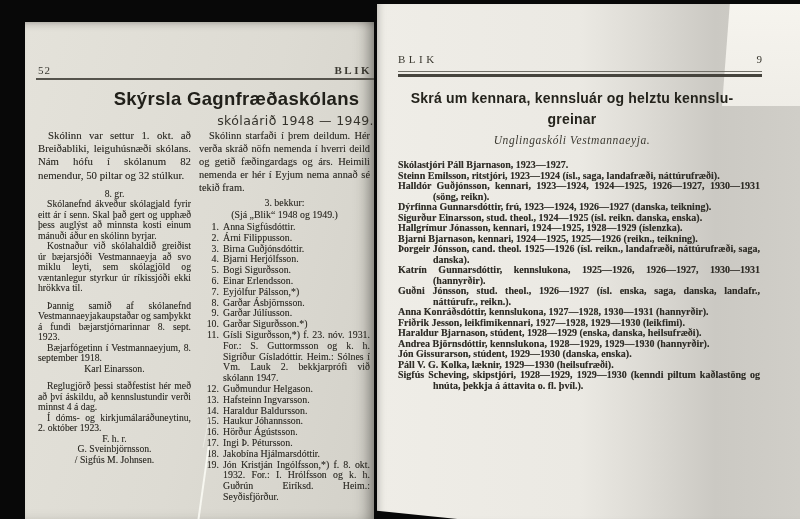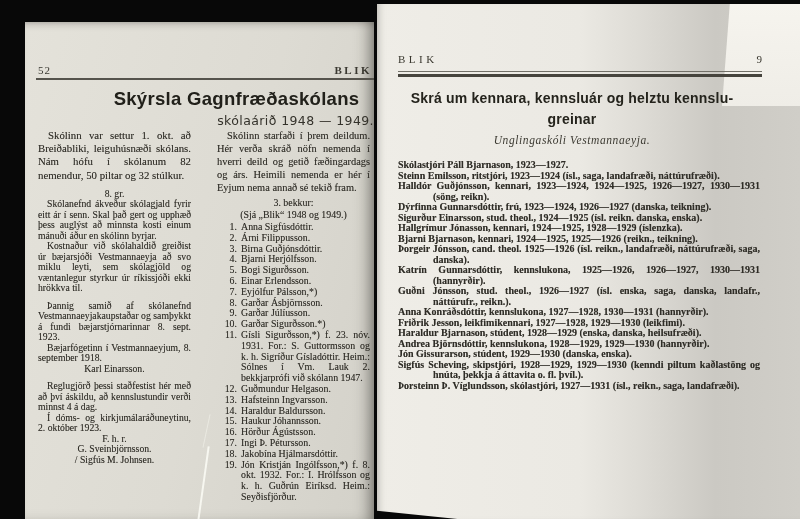--- a/index.html
+++ b/index.html
@@ -30,21 +30,21 @@
   .lp-head{position:absolute;top:42px;left:13px;width:334px;display:flex;justify-content:space-between;
     font-size:11px;color:#3a3831;}
   .lp-pagenum{letter-spacing:1px;}
   .lp-blik{font-weight:bold;letter-spacing:2.5px;}
   .lp-rule{position:absolute;top:56px;left:11px;width:338px;height:2px;background:#55534c;}
   .lp-title{position:absolute;top:66px;left:0;width:100%;text-align:center;
     font-family:"Liberation Sans",sans-serif;font-weight:bold;font-size:18.5px;
     letter-spacing:.3px;color:#21201a;padding-left:37px;}
   .lp-subtitle{position:absolute;top:91px;left:0;width:100%;text-align:right;
     font-family:"DejaVu Sans",sans-serif;font-size:12.5px;color:#34322b;letter-spacing:.4px;}
-  .lp-cols{position:absolute;top:107px;left:13px;width:332px;display:flex;gap:26px;
+  .lp-cols{position:absolute;top:107px;left:13px;width:332px;display:flex;gap:8px;
     color:#302e28;text-shadow:0 0 .4px rgba(46,44,38,.45);}
   .col1{width:153px;flex:none;}
   .col2{flex:1;min-width:0;}
   .col1 p,.col2 p{margin:0;text-align:justify;}
   .intro{font-size:10.8px;line-height:13.2px;text-indent:10px;}
   .sm{font-size:9.7px;line-height:10.5px;}
   .ind{text-indent:9px;}
   .center{text-align:center !important;text-indent:0 !important;}
   .mt{margin-top:7px !important;}
   .c2p{font-size:10.4px;line-height:13px;text-indent:10px;}
@@ -241,16 +241,16 @@
       <p class="entry">Hallgrímur Jónasson, kennari, 1924—1925, 1928—1929 (íslenzka).</p>
       <p class="entry">Bjarni Bjarnason, kennari, 1924—1925, 1925—1926 (reikn., teikning).</p>
       <p class="entry">Þorgeir Jónsson, cand. theol. 1925—1926 (ísl. reikn., landafræði, náttúrufræði, saga, danska).</p>
       <p class="entry">Katrín Gunnarsdóttir, kennslukona, 1925—1926, 1926—1927, 1930—1931 (hannyrðir).</p>
       <p class="entry">Guðni Jónsson, stud. theol., 1926—1927 (ísl. enska, saga, danska, landafr., náttúrufr., reikn.).</p>
       <p class="entry">Anna Konráðsdóttir, kennslukona, 1927—1928, 1930—1931 (hannyrðir).</p>
       <p class="entry">Friðrik Jesson, leikfimikennari, 1927—1928, 1929—1930 (leikfimi).</p>
       <p class="entry">Haraldur Bjarnason, stúdent, 1928—1929 (enska, danska, heilsufræði).</p>
       <p class="entry">Andrea Björnsdóttir, kennslukona, 1928—1929, 1929—1930 (hannyrðir).</p>
       <p class="entry">Jón Gissurarson, stúdent, 1929—1930 (danska, enska).</p>
+      <p class="entry">Páll V. G. Kolka, læknir, 1929—1930 (heilsufræði).</p>
       <p class="entry">Sigfús Scheving, skipstjóri, 1928—1929, 1929—1930 (kenndi piltum kaðlastöng og hnúta, þekkja á áttavita o. fl. þvíl.).</p>
-      <p class="entry">Þorsteinn Þ. Víglundsson, skólastjóri, 1927—1931 (ísl., reikn., saga, landafræði).</p>
     </div>
 </div>
 
 </body></html>

